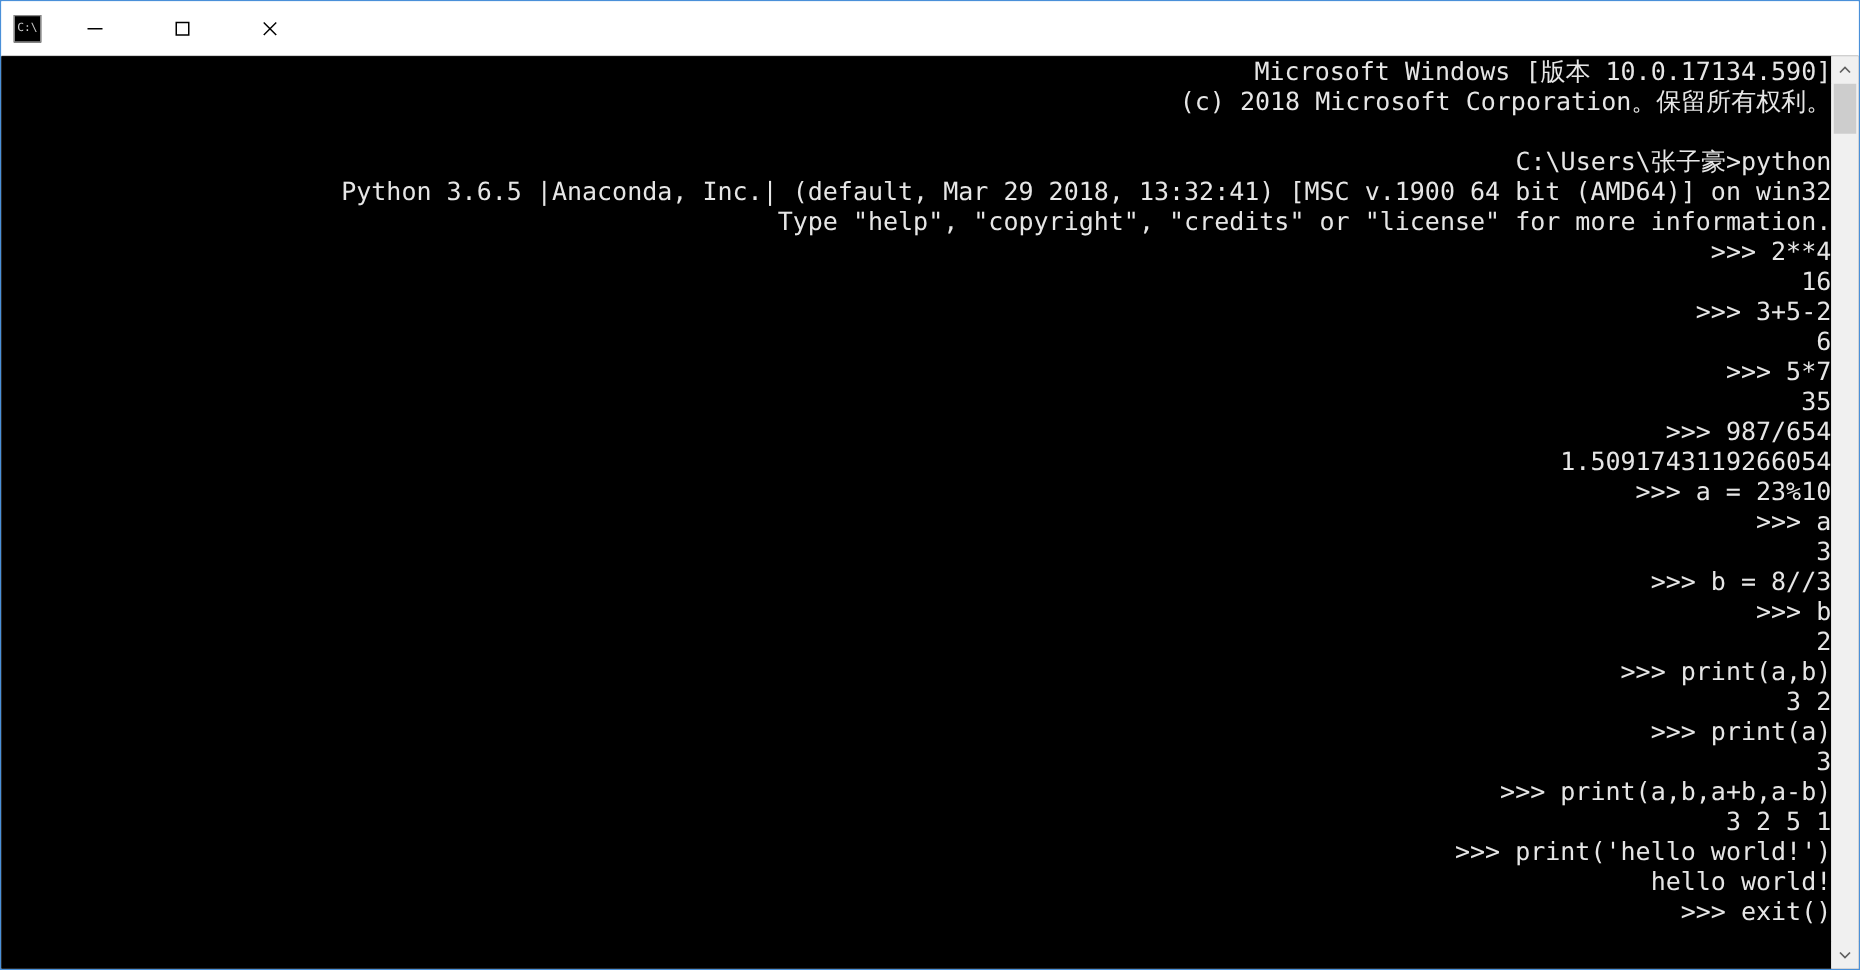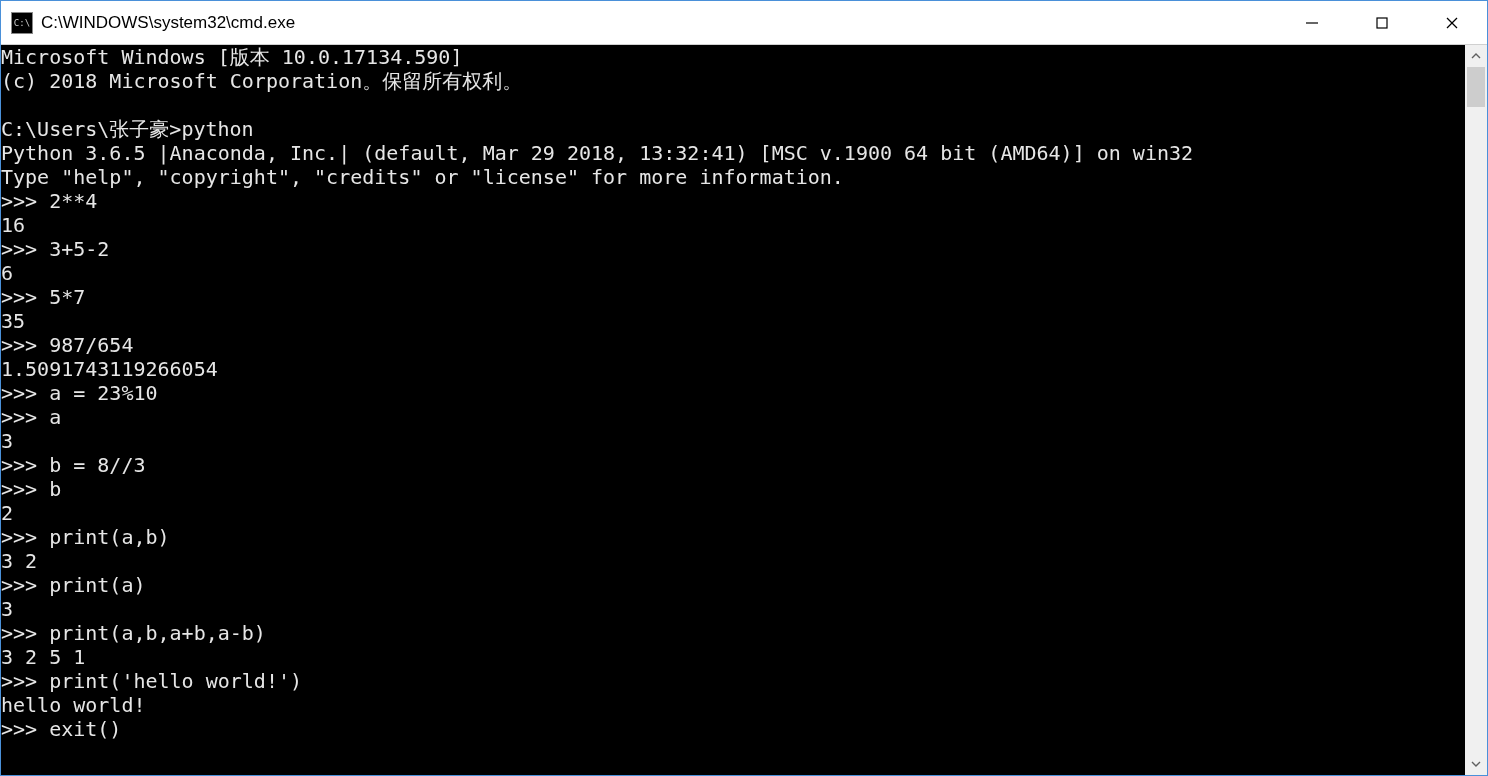--- a/index.html
+++ b/index.html
@@ -68,20 +68,21 @@
       color: #e6e6e6;
       font-family: "NSimSun", "SimSun", "Consolas", monospace;
       font-size: 20px;
       line-height: 24px;
       padding: 0;
       white-space: pre;
       overflow: hidden;
     }
     .terminal-line {
       white-space: pre;
+      text-align: right;
     }
     .scrollbar {
       width: 22px;
       background: #f0f0f0;
       display: flex;
       flex-direction: column;
     }
     .scrollbar-button {
       height: 22px;
       background: #f0f0f0;
@@ -106,21 +107,20 @@
       right: 2px;
       height: 40px;
       background: #cdcdcd;
     }
   </style>
 </head>
 <body>
 
 <div class="title-bar">
   <div class="title-bar-icon">C:\</div>
-  <div class="title-text">C:\WINDOWS\system32\cmd.exe</div>
   <div class="window-controls">
     <div class="window-control">
       <svg viewBox="0 0 14 14">
           <line x1="1" y1="7" x2="13" y2="7" stroke="#000" stroke-width="1.2"></line>
         </svg>
     </div>
     <div class="window-control">
       <svg viewBox="0 0 14 14">
           <rect x="2" y="2" width="10" height="10" fill="none" stroke="#000" stroke-width="1.2"></rect>
         </svg>

